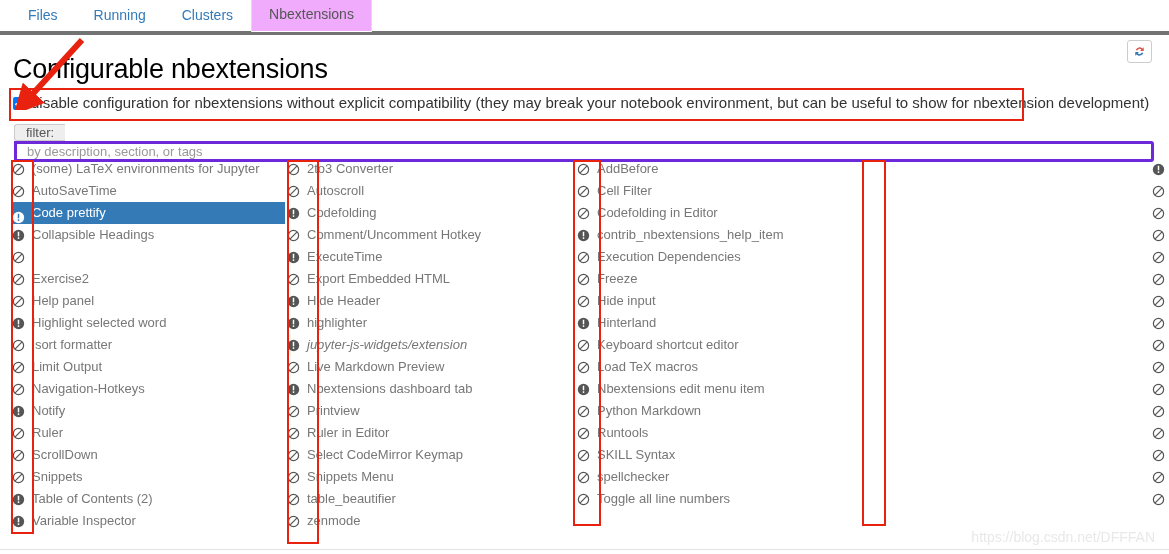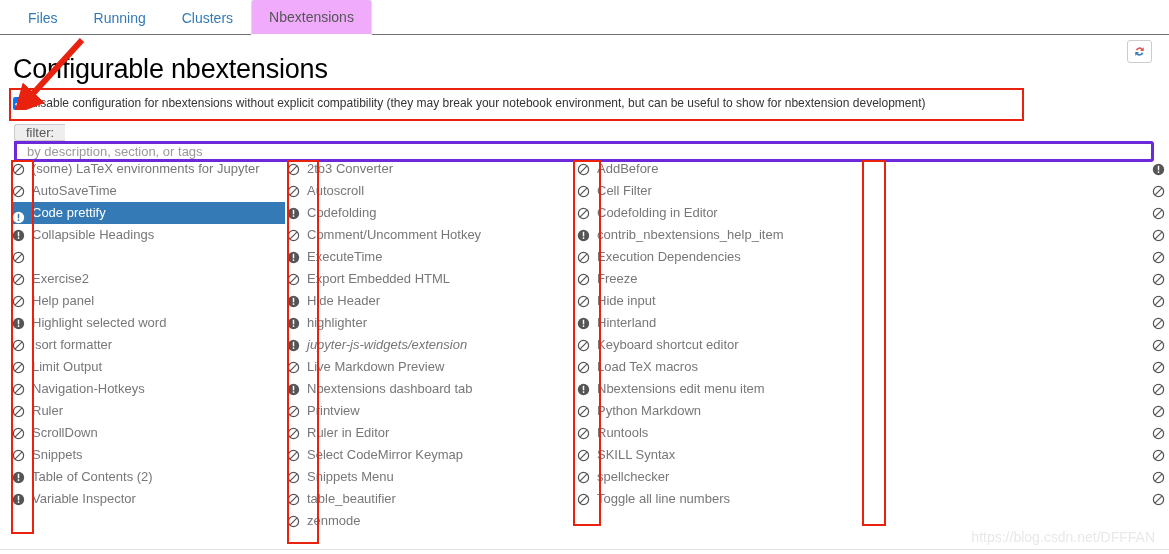--- a/index.html
+++ b/index.html
@@ -16,21 +16,21 @@
     overflow: hidden;
     position: relative;
   }
 
   
   .tabbar {
     position: absolute;
     left: 0; top: 0;
     width: 1169px;
     height: 35px;
-    border-bottom: 1px solid #737373;
+    border-bottom: 4px solid #737373;
     box-sizing: border-box;
   }
   .tabs {
     position: absolute;
     left: 10px;
     bottom: -1px;
     display: flex;
     align-items: flex-end;
   }
   .tab {
@@ -92,21 +92,21 @@
     gap: 5px;
     width: 1010px;
   }
   .disable-row input[type=checkbox] {
     margin: 2px 0 0 0;
     width: 13px;
     height: 13px;
     cursor: pointer;
   }
   .disable-label {
-    font-size: 12px;
+    font-size: 15px;
     color: #333333;
     line-height: 16px;
     white-space: nowrap;
   }
 
   
   .filter-row {
     position: absolute;
     left: 14px;
     top: 124px;
@@ -350,20 +350,28 @@
         </li>
         <li class="ext-item">
           <svg class="ico" viewBox="0 0 16 16">
             <circle cx="8" cy="8" r="6.3" fill="none" stroke="#555555" stroke-width="1.5"></circle>
             <line x1="3.6" y1="12.4" x2="12.4" y2="3.6" stroke="#555555" stroke-width="1.5"></line>
           </svg>
           <span class="ext-label">Navigation-Hotkeys</span>
         </li>
         <li class="ext-item">
           <svg class="ico" viewBox="0 0 16 16">
+            <circle cx="8" cy="8" r="7" fill="#555555"></circle>
+            <rect x="7.1" y="3.4" width="1.8" height="5.6" fill="#ffffff"></rect>
+            <rect x="7.1" y="10.2" width="1.8" height="2" fill="#ffffff"></rect>
+          </svg>
+          <span class="ext-label">Notify</span>
+        </li>
+        <li class="ext-item">
+          <svg class="ico" viewBox="0 0 16 16">
             <circle cx="8" cy="8" r="6.3" fill="none" stroke="#555555" stroke-width="1.5"></circle>
             <line x1="3.6" y1="12.4" x2="12.4" y2="3.6" stroke="#555555" stroke-width="1.5"></line>
           </svg>
           <span class="ext-label">Ruler</span>
         </li>
         <li class="ext-item">
           <svg class="ico" viewBox="0 0 16 16">
             <circle cx="8" cy="8" r="6.3" fill="none" stroke="#555555" stroke-width="1.5"></circle>
             <line x1="3.6" y1="12.4" x2="12.4" y2="3.6" stroke="#555555" stroke-width="1.5"></line>
           </svg>

